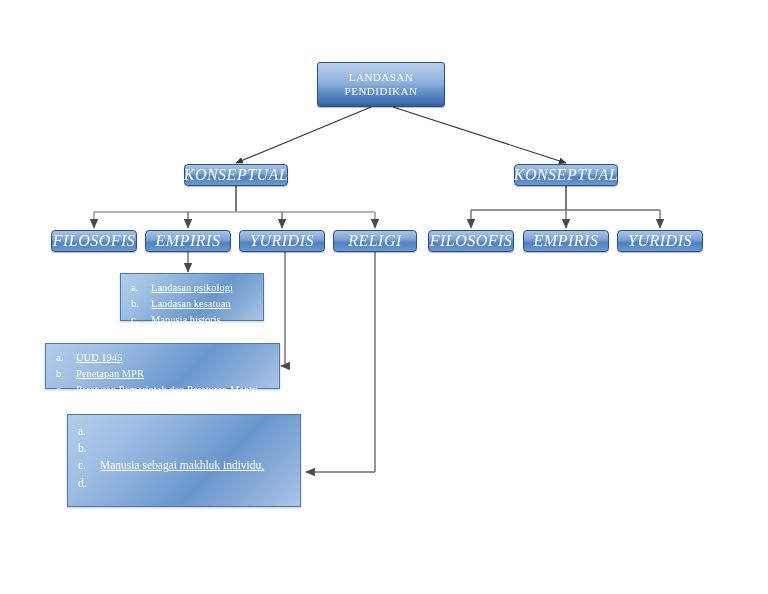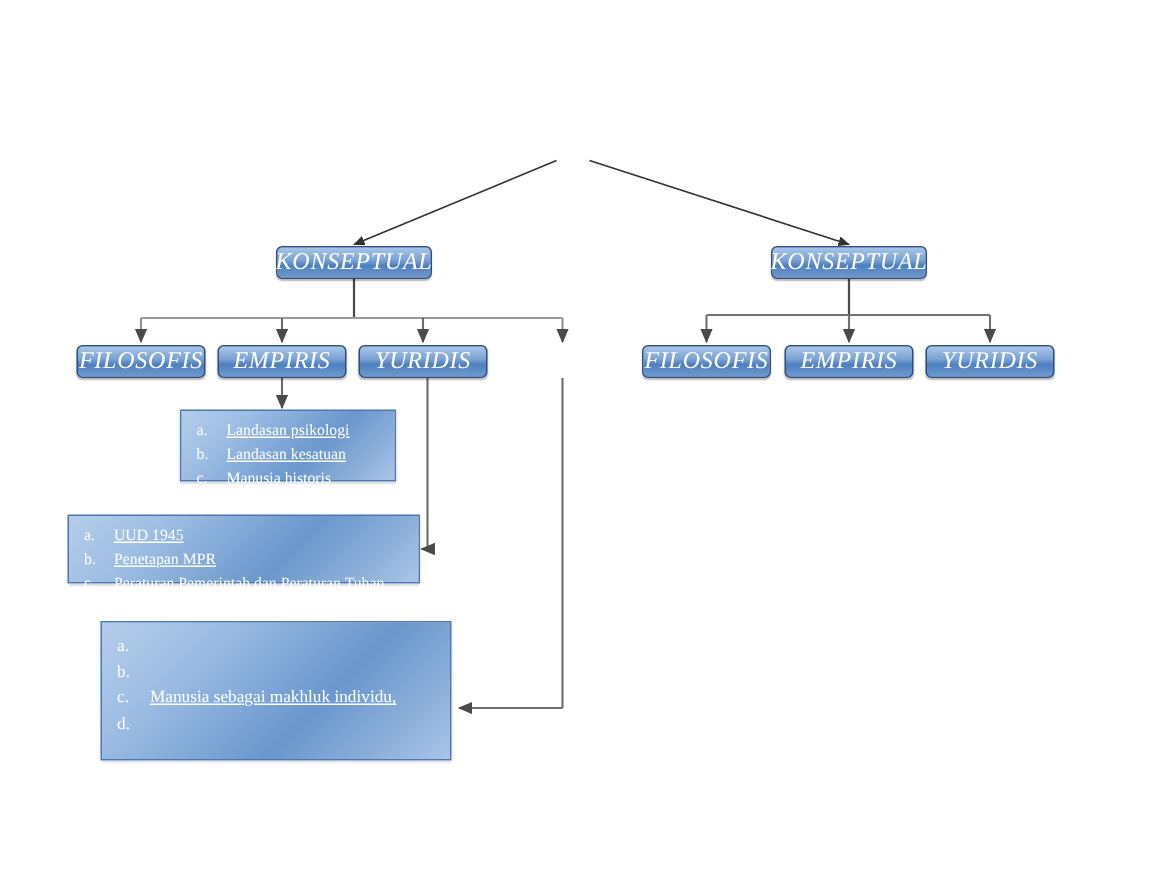--- a/index.html
+++ b/index.html
@@ -108,37 +108,46 @@
       <line x1="285" y1="252" x2="285" y2="366" stroke="#6b6b6b" stroke-width="1.4"></line>
       <line x1="285" y1="366" x2="281" y2="366" stroke="#6b6b6b" stroke-width="1.4" marker-end="url(#arrg)"></line>
     </g>
 
     <g>
       <line x1="375" y1="252" x2="375" y2="472" stroke="#6b6b6b" stroke-width="1.4"></line>
       <line x1="375" y1="472" x2="306" y2="472" stroke="#6b6b6b" stroke-width="1.4" marker-end="url(#arrg)"></line>
     </g>
   </svg>
 
+  <div class="node root" style="left:317px;top:62px;width:128px;height:45px;">
+    <div>
+      <div>LANDASAN</div>
+      <div>PENDIDIKAN</div>
+    </div>
+  </div>
 
   <div class="node small" style="left:184px;top:164px;width:104px;height:22px;">
     <span>KONSEPTUAL</span>
   </div>
   <div class="node small" style="left:514px;top:164px;width:104px;height:22px;">
     <span>KONSEPTUAL</span>
   </div>
 
   <div class="node small" style="left:51px;top:230px;width:86px;height:22px;">
     <span>FILOSOFIS</span>
   </div>
   <div class="node small" style="left:145px;top:230px;width:86px;height:22px;">
     <span>EMPIRIS</span>
   </div>
   <div class="node small" style="left:239px;top:230px;width:86px;height:22px;">
     <span>YURIDIS</span>
   </div>
+  <div class="node small" style="left:333px;top:230px;width:84px;height:22px;">
+    <span>RELIGI</span>
+  </div>
 
   <div class="node small" style="left:428px;top:230px;width:86px;height:22px;">
     <span>FILOSOFIS</span>
   </div>
   <div class="node small" style="left:523px;top:230px;width:86px;height:22px;">
     <span>EMPIRIS</span>
   </div>
   <div class="node small" style="left:617px;top:230px;width:86px;height:22px;">
     <span>YURIDIS</span>
   </div>
@@ -165,21 +174,21 @@
       <li>
         <span class="mk">a.</span>
         <span class="tx">UUD 1945</span>
       </li>
       <li>
         <span class="mk">b.</span>
         <span class="tx">Penetapan MPR</span>
       </li>
       <li>
         <span class="mk">c.</span>
-        <span class="tx">Peraturan Pemerintah dan Peraturan Tuhan</span>
+        <span class="tx">Peraturan Pemerintah dan Peraturan Mentri</span>
       </li>
     </ol>
   </div>
 
   <div class="listbox lb-c" style="left:67px;top:414px;width:234px;height:93px;padding-top:9px;">
     <ol>
       <li>
         <span class="mk">a.</span>
       </li>
       <li>

